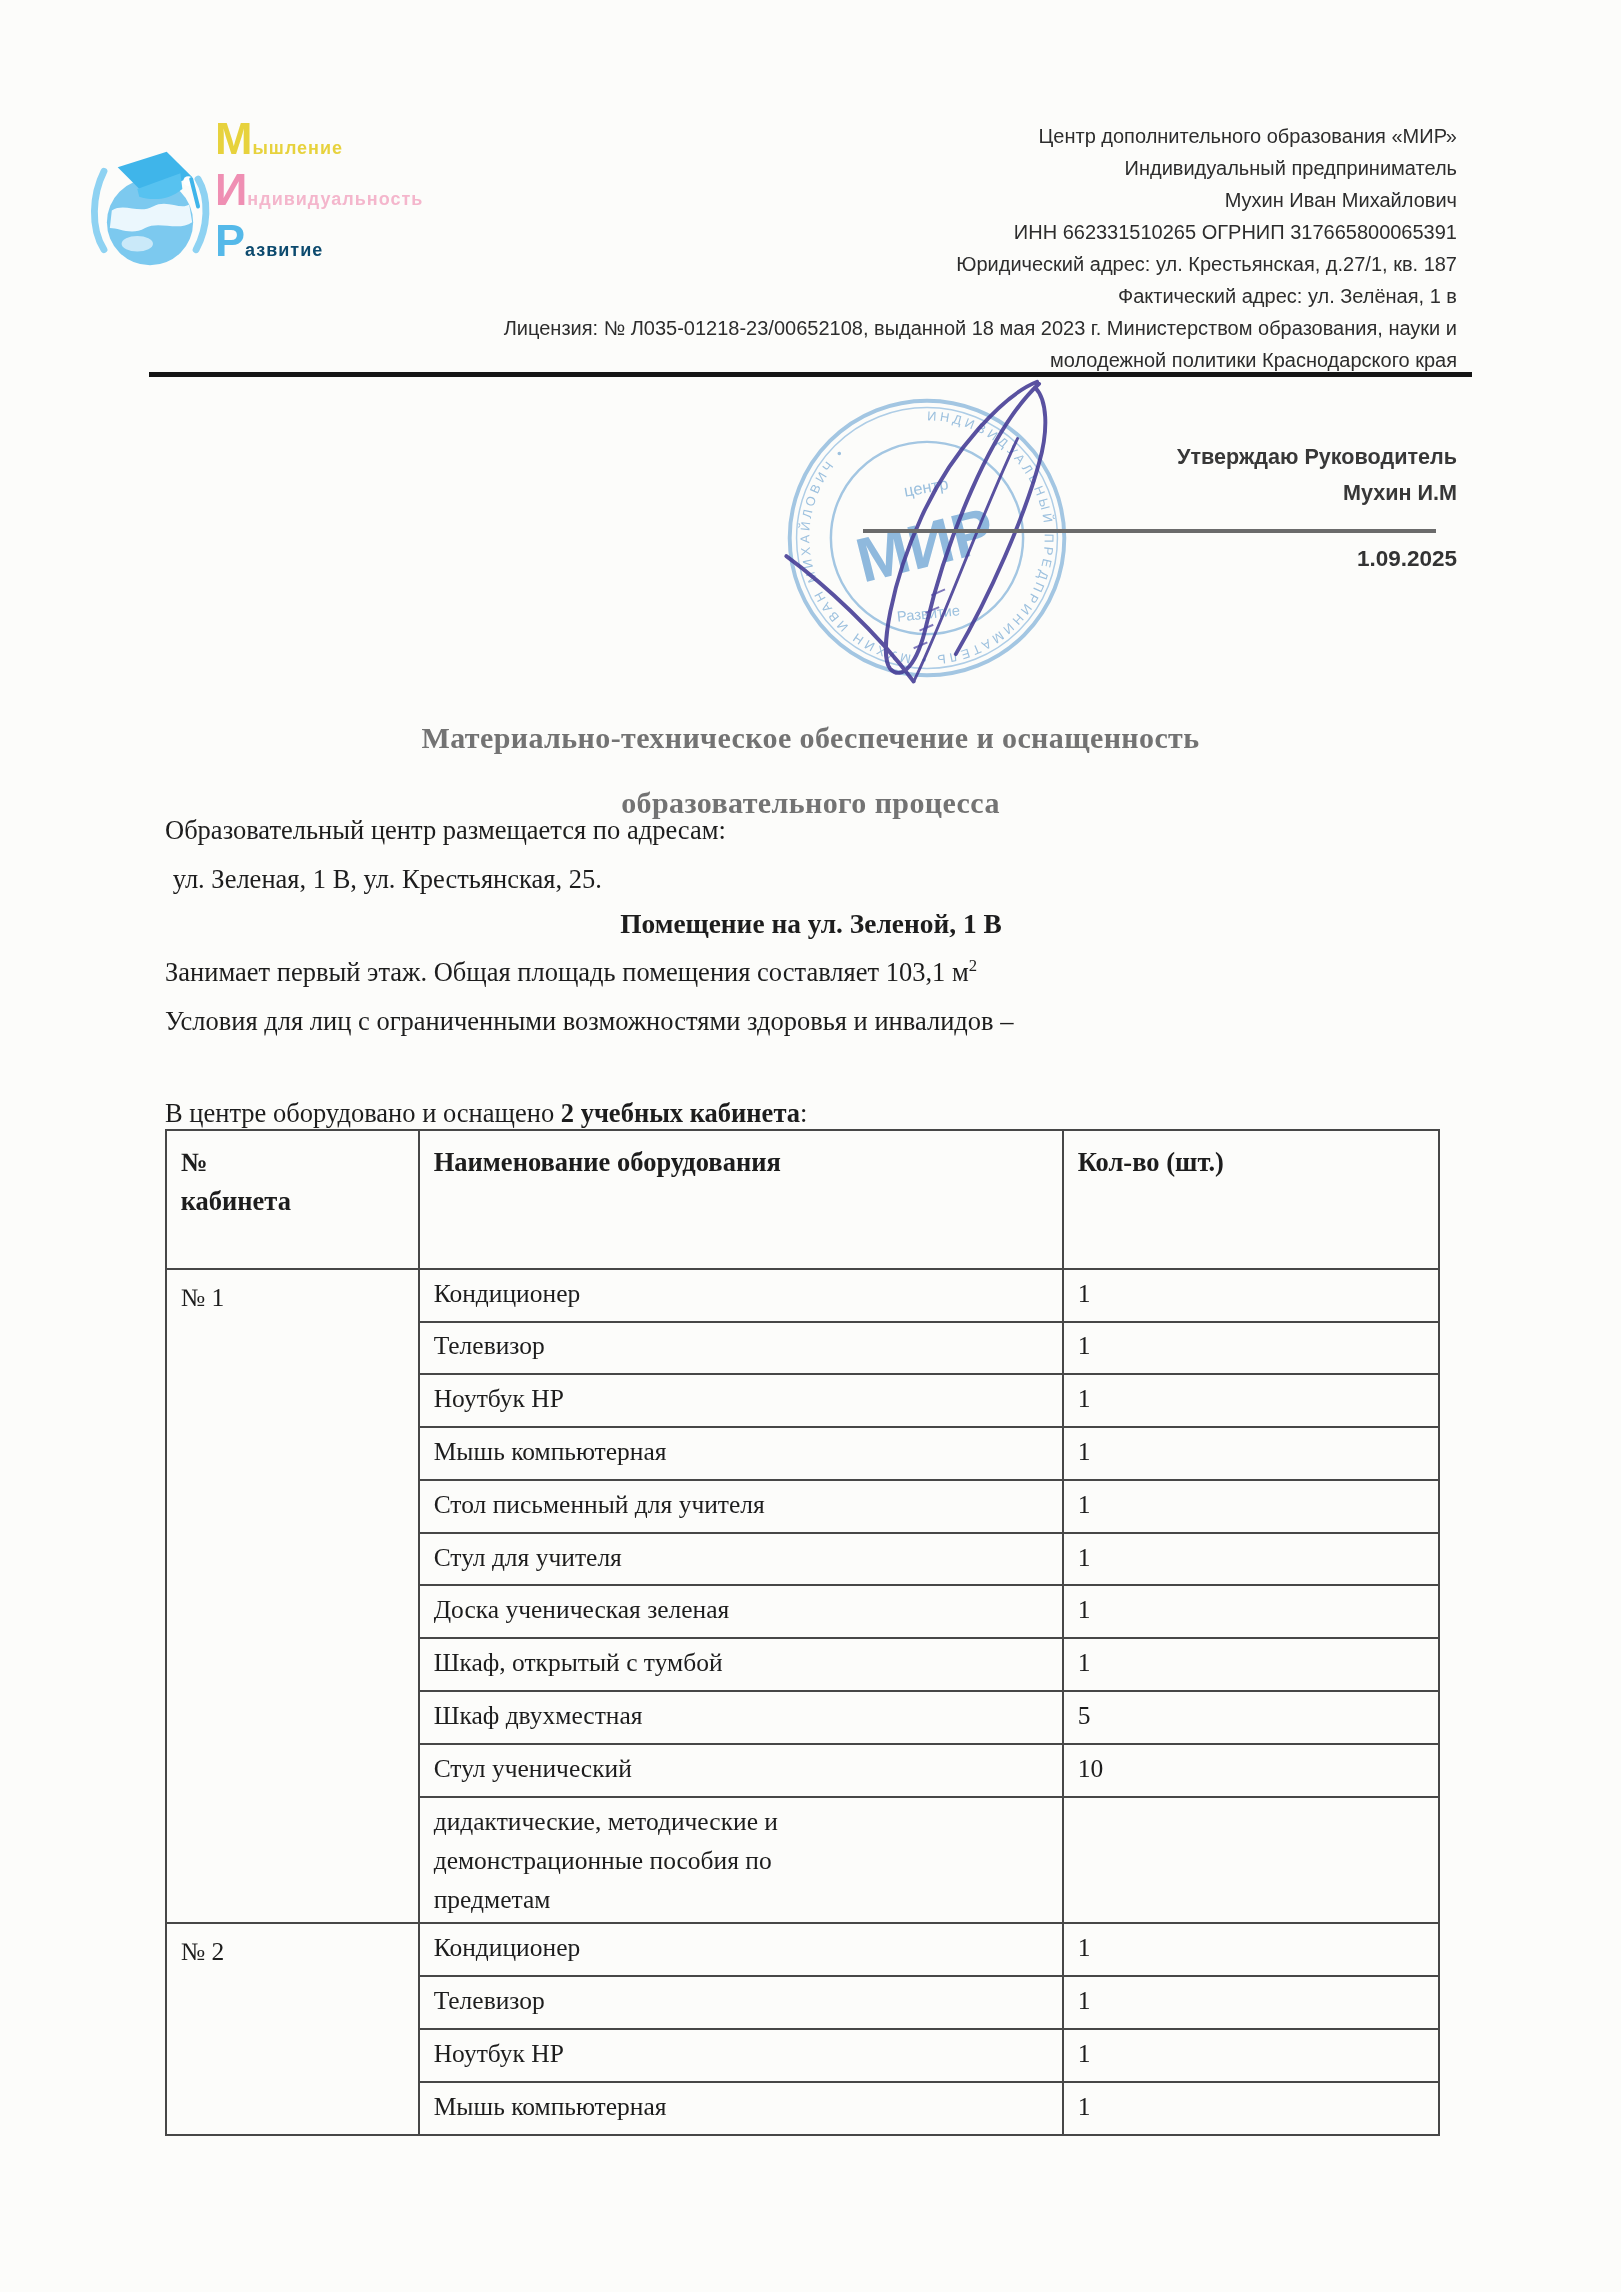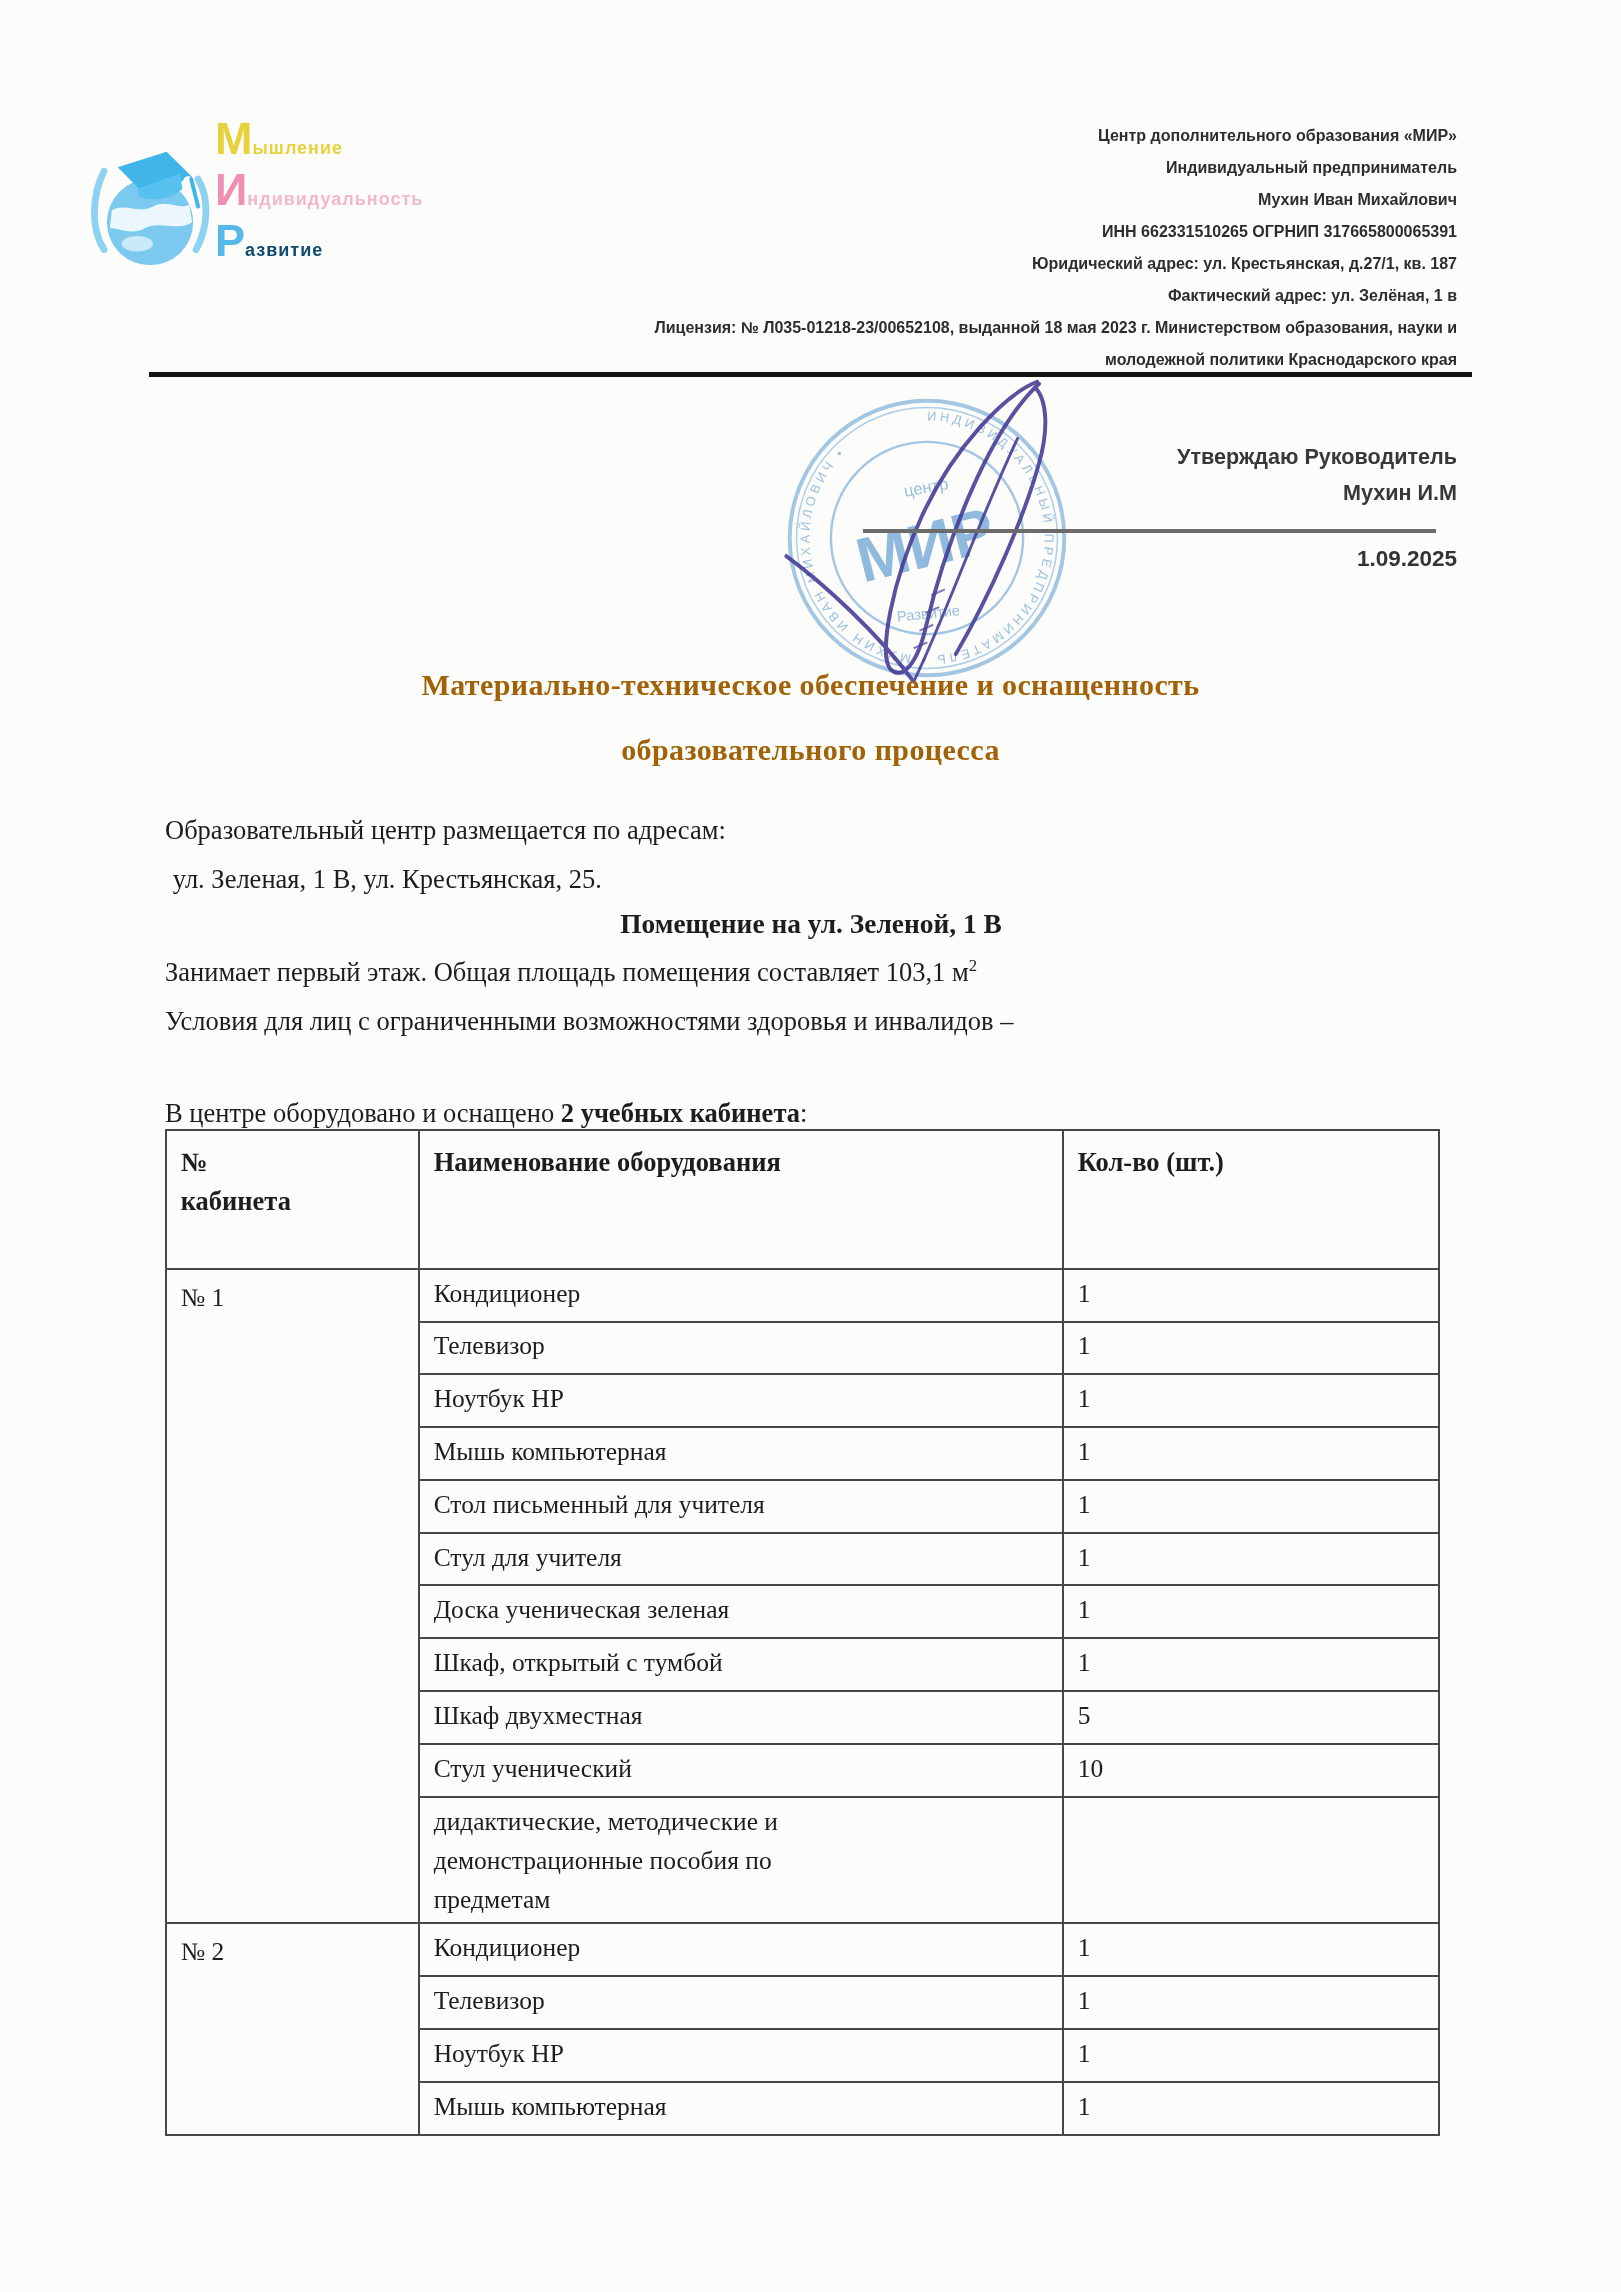--- a/index.html
+++ b/index.html
@@ -23,22 +23,22 @@
   .lg-yellow  { color:#e7d23d; }
   .lg-pink-i  { color:#ef8fb3; }
   .lg-pink    { color:#f4b6cc; }
   .lg-blue-i  { color:#55b9e9; }
   .lg-cyan    { color:#0c4a6e; }
 
   
   .org-header {
     position:absolute; right:164px; top:120px; width:1284px;
     text-align:right;
-    font-family:"Liberation Sans", sans-serif; font-weight:bold;
-    font-size:16px; line-height:32px; color:#2d2d2d;
+    font-family:"Liberation Sans", sans-serif; font-weight:normal;
+    font-size:20px; line-height:32px; color:#2d2d2d;
   }
 
   
   .header-rule { position:absolute; left:149px; top:372px; width:1323px; height:4.9px; background:#151515; }
 
   
   .stamp { position:absolute; left:774px; top:385px; width:306px; height:306px; }
   .signature { position:absolute; left:745px; top:370px; width:353px; height:338px; }
 
   
@@ -49,22 +49,22 @@
   }
   .sig-line { position:absolute; left:863px; top:529px; width:573px; height:3.9px; background:#6b6b6b; }
   .approval-date {
     position:absolute; right:164px; top:546px;
     font-family:"Liberation Sans", sans-serif; font-weight:bold;
     font-size:22.5px; color:#333;
   }
 
   
   .doc-title {
-    position:absolute; left:0; top:652px; width:1621px; text-align:center;
-    font-weight:bold; font-size:30px; line-height:65px; color:#a16207;
+    position:absolute; left:0; top:705px; width:1621px; text-align:center;
+    font-weight:bold; font-size:30px; line-height:65px; color:#737373;
     letter-spacing:0.4px;
   }
 
   
   .bodyline { position:absolute; left:165px; width:1292px; font-size:26.5px; color:#1d1d1d; }
   .b-p1 { top:815px; }
   .b-p2 { top:864px; padding-left:7.8px; }
   .b-sub { top:909px; text-align:center; font-weight:bold; font-size:27.4px; left:165px; width:1292px; }
   .b-p3 { top:957px; }
   .b-p4a { top:1006px; }

